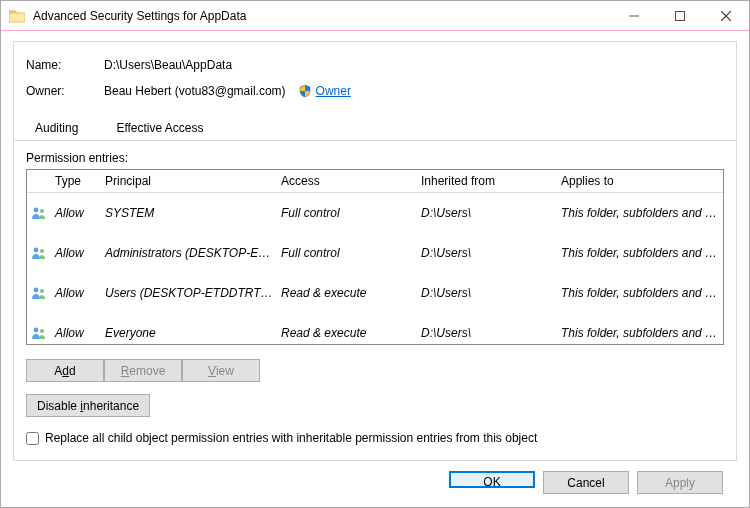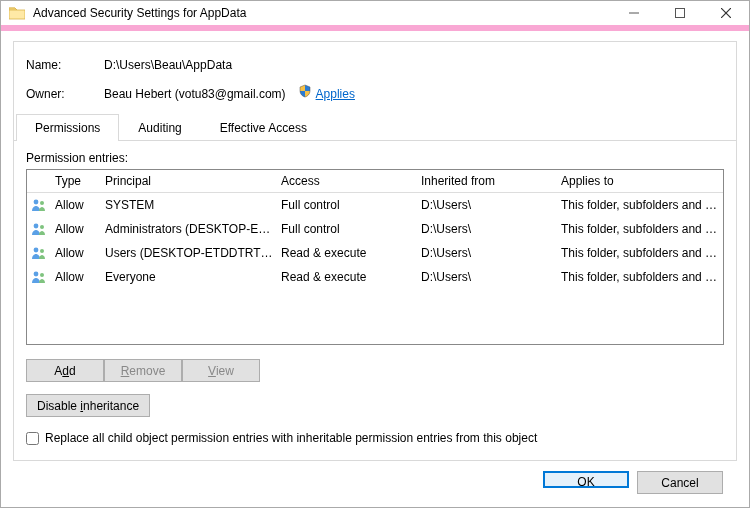--- a/index.html
+++ b/index.html
@@ -12,21 +12,21 @@
     width: 750px; height: 508px;
     overflow: hidden;
     border: 1px solid #aaa;
   }
   
   .titlebar {
     display: flex; align-items: center;
     height: 30px;
     padding: 0 0 0 8px;
     background: #fff;
-    border-bottom: 6px solid #f9a8d4;
+    border-bottom: 1px solid #f9a8d4;
   }
   .titlebar .folder-icon {
     width: 16px; height: 14px;
     margin-right: 8px;
   }
   .titlebar .title { flex: 1; font-size: 12px; }
   .titlebar .winbtn {
     width: 46px; height: 30px;
     display: flex; align-items: center; justify-content: center;
     font-family: "Segoe MDL2 Assets", sans-serif;
@@ -37,21 +37,21 @@
   .content {
     padding: 10px 12px 8px 12px;
   }
   .inner {
     border: 1px solid #d9d9d9;
     padding: 10px 12px 0 12px;
     height: 420px;
     position: relative;
   }
   
-  .kv { display: flex; align-items: flex-end; margin: 6px 0 12px 0; }
+  .kv { display: flex; align-items: flex-start; margin: 6px 0 12px 0; }
   .kv .k { width: 78px; }
   .kv .v { }
   .owner-row .shield { margin: 0 4px 0 12px; vertical-align: middle; }
   .change-link { color: #0066cc; text-decoration: underline; cursor: pointer; }
   
   .tabs {
     display: flex;
     border-bottom: 1px solid #d9d9d9;
     margin: 8px -12px 10px -12px;
     padding-left: 2px;
@@ -81,21 +81,21 @@
     display: grid;
     grid-template-columns: 24px 50px 176px 140px 140px 1fr;
     align-items: center;
   }
   .perm-head {
     border-bottom: 1px solid #ddd;
     padding: 4px 0;
   }
   .perm-head > div { padding: 0 4px; color: #000; }
   .perm-row { padding: 1px 0; }
-  .perm-row > div { padding: 4px 4px; white-space: nowrap; overflow: hidden; text-overflow: ellipsis; }
+  .perm-row > div { padding: 12px 4px; white-space: nowrap; overflow: hidden; text-overflow: ellipsis; font-style: italic; }
   .perm-row .pico { padding-left: 4px; }
   .pico svg { display:block; }
   
   .btnrow { display: flex; margin: 14px 0 0 0; }
   .btn {
     min-width: 78px; height: 23px;
     border: 1px solid #adadad;
     background: #e1e1e1;
     font-family: inherit; font-size: 12px;
     padding: 0 10px;
@@ -163,25 +163,24 @@
       <span class="shield">
         <svg width="14" height="14" viewBox="0 0 14 14">
           <path d="M7 1 L12 3 V7 C12 10 9.5 12.5 7 13 C4.5 12.5 2 10 2 7 V3 Z" fill="#fff"></path>
           <path d="M7 1 L12 3 V7 H7 Z" fill="#2b7cd3"></path>
           <path d="M7 7 H12 C12 10 9.5 12.5 7 13 Z" fill="#f8c146"></path>
           <path d="M2 3 L7 1 V7 H2 Z" fill="#f8c146"></path>
           <path d="M2 7 H7 V13 C4.5 12.5 2 10 2 7 Z" fill="#2b7cd3"></path>
           <path d="M7 1 L12 3 V7 C12 10 9.5 12.5 7 13 C4.5 12.5 2 10 2 7 V3 Z" fill="none" stroke="#555" stroke-width="0.5"></path>
         </svg>
       </span>
-      <span class="change-link">Applies</span>
+      <span class="change-link">Owner</span>
     </div>
 
     <div class="tabs">
-      <div class="tab active">Permissions</div>
       <div class="tab">Auditing</div>
       <div class="tab">Effective Access</div>
     </div>
 
     <div class="entries-label">Permission entries:</div>
 
     <div class="perm-wrap">
       <div class="perm-head">
         <div></div>
         <div>Type</div>
@@ -267,14 +266,15 @@
     <div class="chkrow">
       <input type="checkbox" style="">
       <span>Replace all child object permission entries with inheritable permission entries from this object</span>
     </div>
 
   </div>
 
   <div class="footer">
     <button class="btn primary">OK</button>
     <button class="btn">Cancel</button>
+    <button class="btn disabled">Apply</button>
   </div>
 </div>
 
 </body></html>

